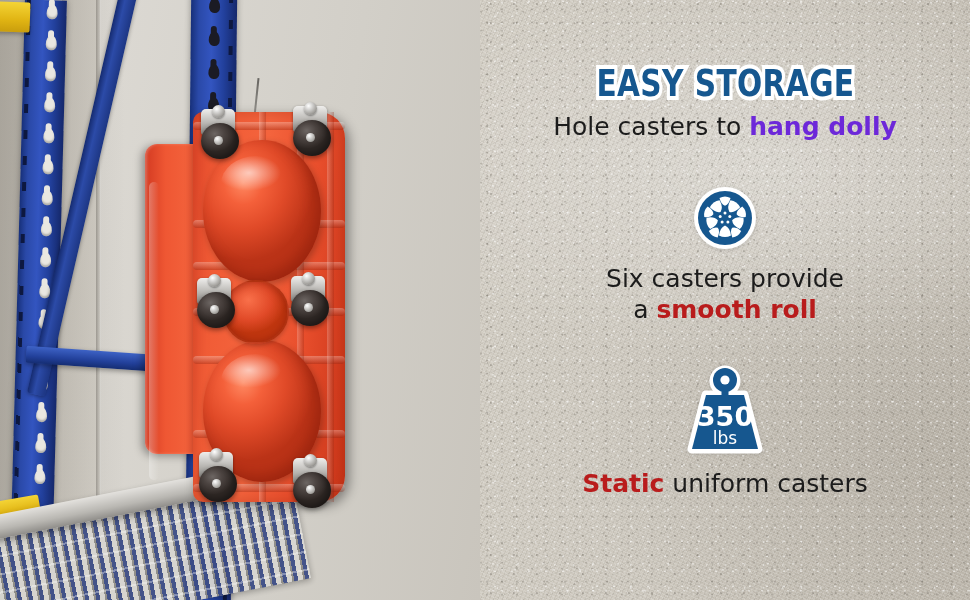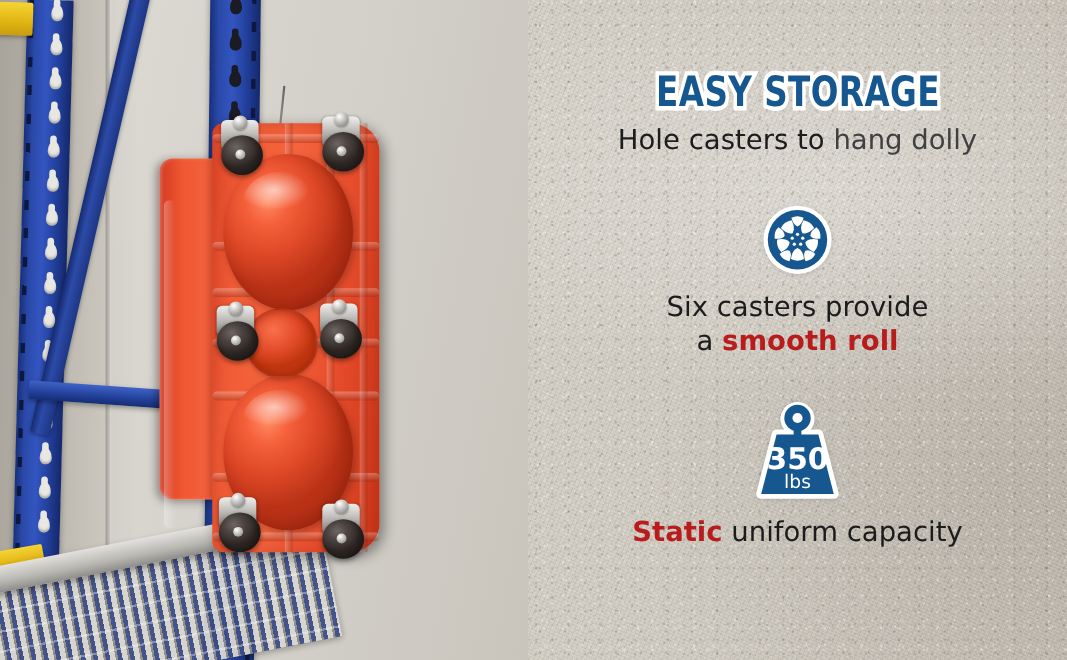--- a/index.html
+++ b/index.html
@@ -238,21 +238,21 @@
   }
 
   .subtitle{
     margin-top:10px;
     font-family:"DejaVu Sans", sans-serif;
     font-size:25px;
     color:#1c1c1c;
     white-space:nowrap;
     line-height:1.2;
   }
-  .subtitle b{ color:#404040; font-weight:400; }
+  .subtitle b{ color:#6d28d9; font-weight:700; }
 
   .block{ display:flex; flex-direction:column; align-items:center; }
   .block-caster{ margin-top:44px;justify-content:center; }
   .block-weight{ margin-top:40px; }
 
   .caption{
     margin-top:14px;
     font-family:"DejaVu Sans", sans-serif;
     font-size:25px;
     color:#1c1c1c;
@@ -488,17 +488,17 @@
         <circle cx="49" cy="16" r="15.5" fill="#ffffff"></circle>
         <rect x="44" y="16" width="10" height="20" fill="#ffffff"></rect>
 
         <path d="M30 30 L68 30 L82 84 L16 84 Z" fill="#16578f"></path>
         <rect x="45.5" y="14" width="7" height="20" fill="#16578f"></rect>
         <circle cx="49" cy="15" r="12" fill="#16578f"></circle>
         <circle cx="49" cy="15" r="4.6" fill="#ffffff"></circle>
         <text x="49" y="61" text-anchor="middle" fill="#ffffff" font-family="DejaVu Sans, sans-serif" font-size="27" font-weight="700">350</text>
         <text x="49" y="79" text-anchor="middle" fill="#ffffff" font-family="DejaVu Sans, sans-serif" font-size="17" font-weight="400">lbs</text>
       </svg>
-      <div class="caption caption-cap"><b>Static</b><span> uniform capacity</span></div>
+      <div class="caption caption-cap"><b>Static</b><span> uniform casters</span></div>
     </div>
 
   </div>
 </div>
 
 </body></html>

